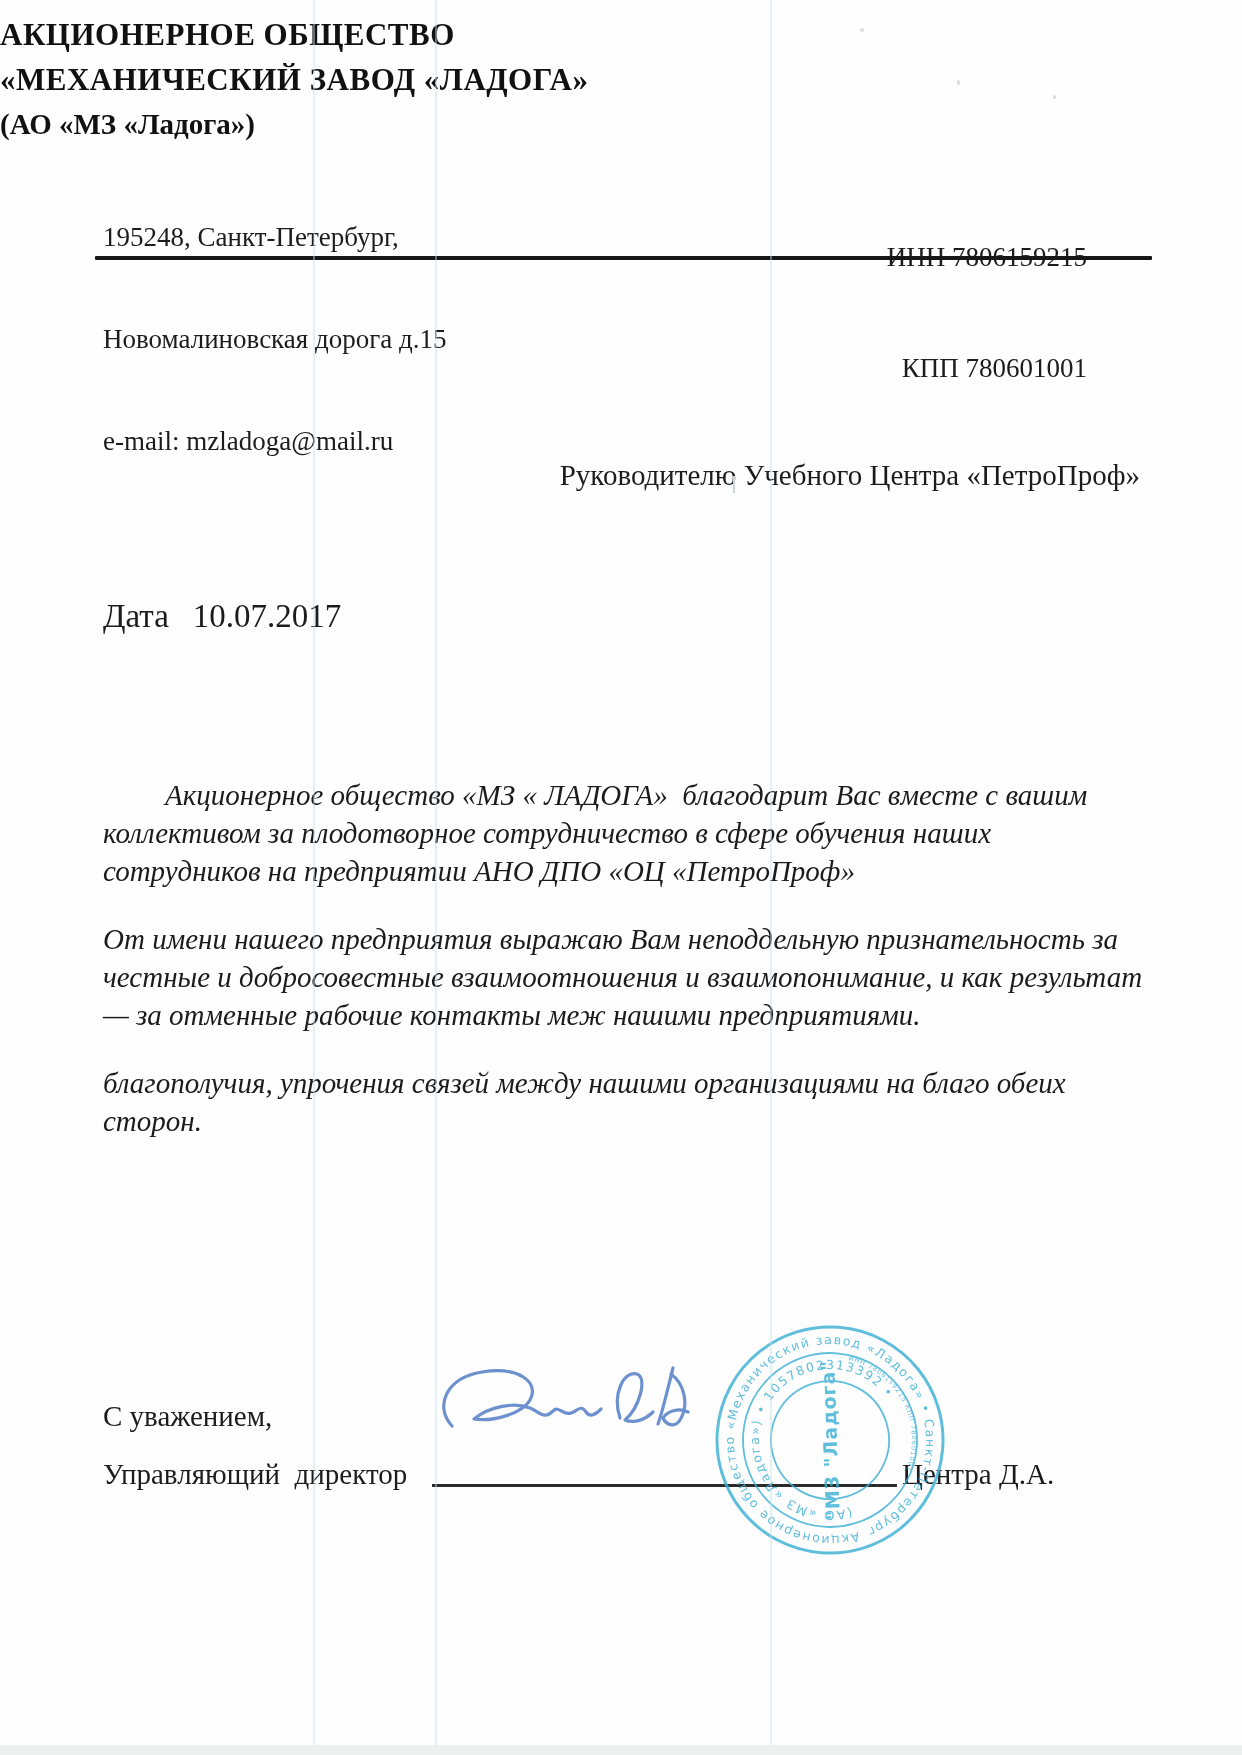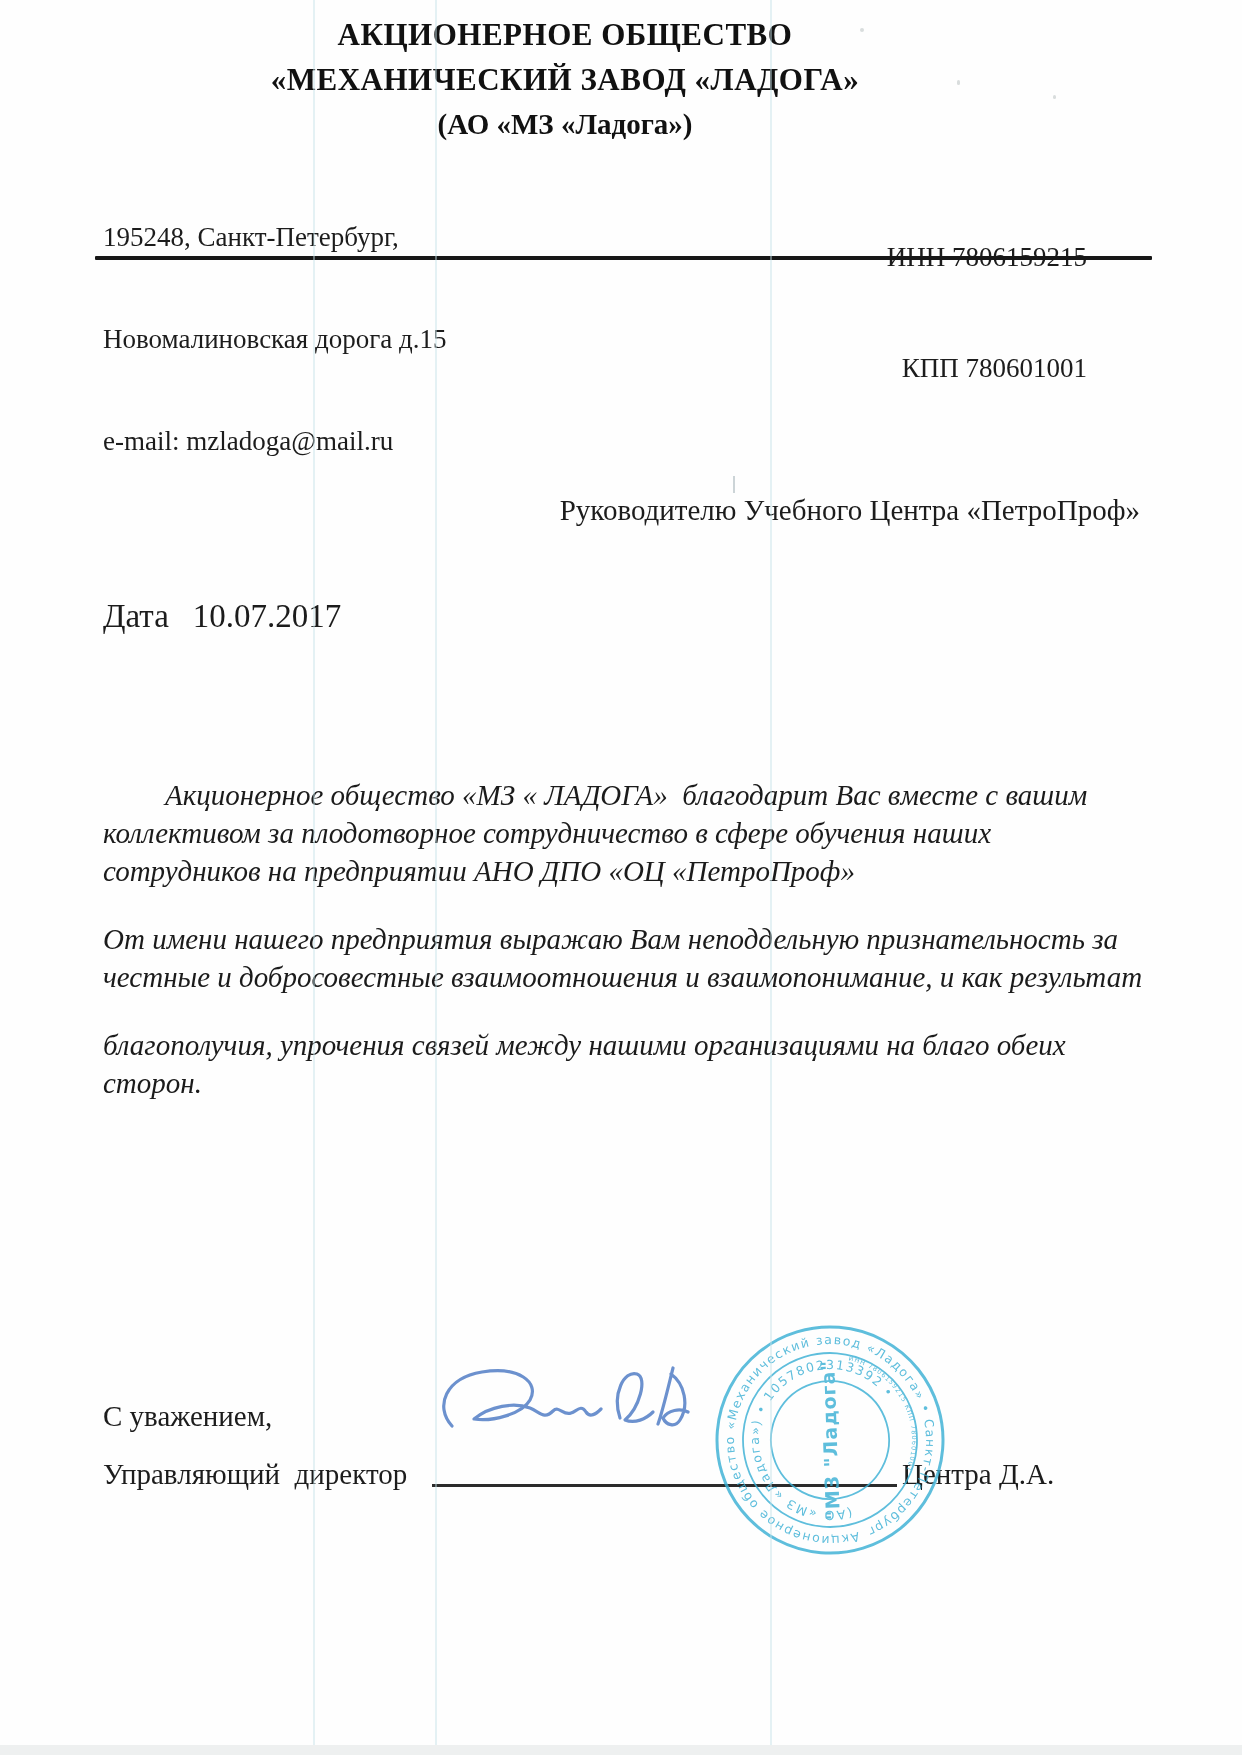--- a/index.html
+++ b/index.html
@@ -8,41 +8,41 @@
     width:1242px;height:1755px;
     margin:0 auto;
     background:#fefefe;
     font-family:"Liberation Serif","DejaVu Serif",serif;
     color:#1c1c1c;
     overflow:hidden;
   }
   
   .org-header{
     position:absolute;left:0;top:12px;width:1130px;
-    text-align:center;font-weight:bold;color:#111;
+    text-align:left;font-weight:bold;color:#111;
     line-height:45px;
   }
   .org-header .l1,.org-header .l2{font-size:31px;letter-spacing:.5px;}
   .org-header .l3{font-size:29px;}
   
   .addr-block{
     position:absolute;left:103px;top:152px;
     font-size:27px;line-height:34px;white-space:pre;
   }
   .codes-block{
     position:absolute;right:155px;top:165px;
     font-size:27px;line-height:37px;text-align:right;white-space:pre;
   }
   .head-rule{
     position:absolute;left:95px;top:256px;width:1057px;height:4px;
     background:#171717;border-radius:1px;
   }
   
   .recipient{
-    position:absolute;right:102px;top:494px;
+    position:absolute;right:102px;top:459px;
     font-size:29px;white-space:pre;
   }
   .date-row{
     position:absolute;left:103px;top:598px;
     font-size:33px;display:flex;gap:24px;white-space:pre;
   }
   .salutation{
     position:absolute;left:103px;top:714px;
     font-size:29px;white-space:pre;
   }
@@ -109,20 +109,21 @@
 
   <div class="paragraphs">
       <div class="para indent">
         <div class="line">Акционерное общество «МЗ « ЛАДОГА»  благодарит Вас вместе с вашим</div>
         <div class="line">коллективом за плодотворное сотрудничество в сфере обучения наших</div>
         <div class="line">сотрудников на предприятии АНО ДПО «ОЦ «ПетроПроф»</div>
       </div>
       <div class="para">
         <div class="line">От имени нашего предприятия выражаю Вам неподдельную признательность за</div>
         <div class="line">честные и добросовестные взаимоотношения и взаимопонимание, и как результат</div>
+        <div class="line">— за отменные рабочие контакты меж нашими предприятиями.</div>
       </div>
       <div class="para">
         <div class="line">благополучия, упрочения связей между нашими организациями на благо обеих</div>
         <div class="line">сторон.</div>
       </div>
     </div>
 
   <div class="closing">С уважением,</div>
   <div class="sign-title">Управляющий  директор</div>
   <div class="sign-line"></div>

